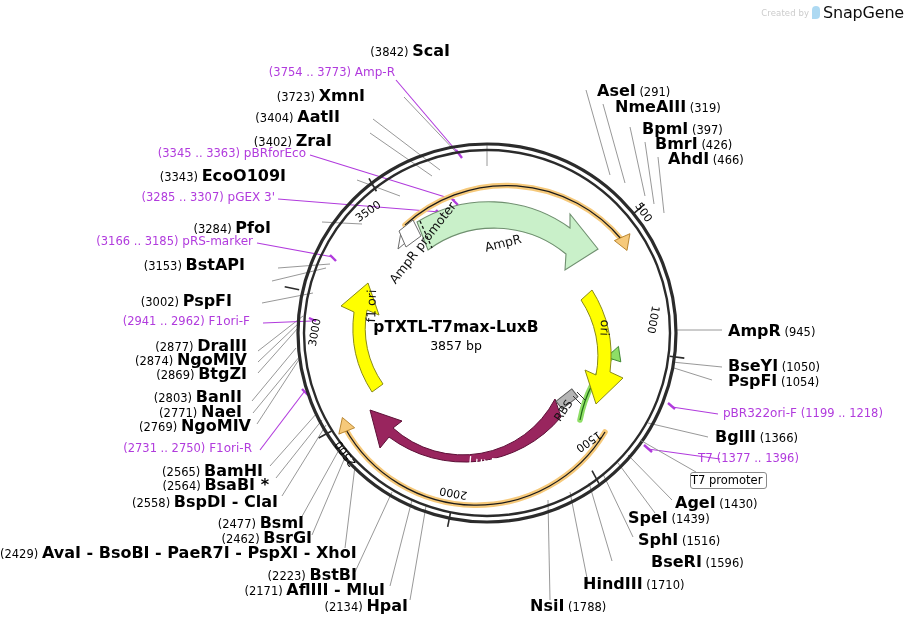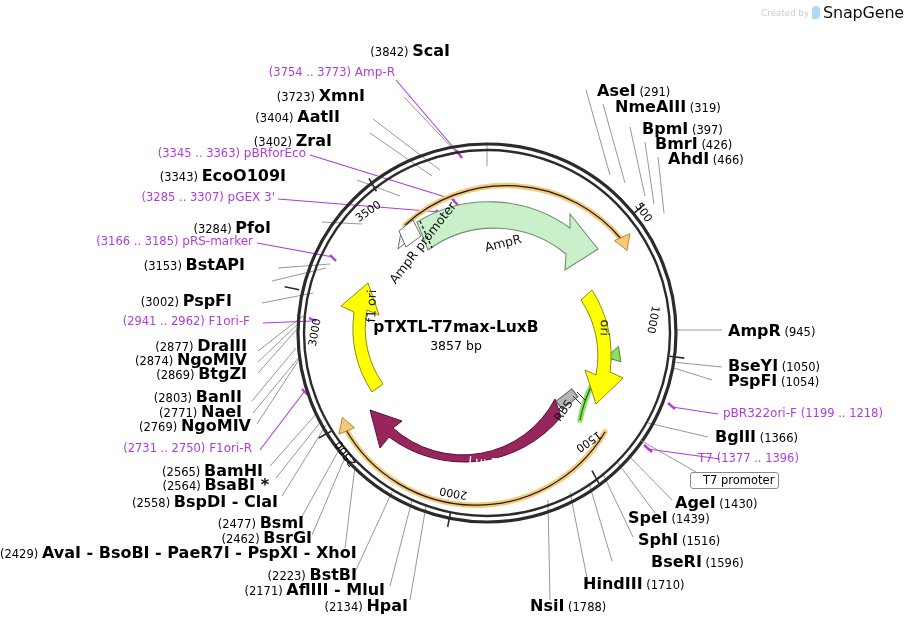--- a/index.html
+++ b/index.html
@@ -85,21 +85,21 @@
     position: absolute;
     font-size: 11px;
     color: #000;
     white-space: nowrap;
     transform-origin: 0 0;
   }
   .t7box {
     position: absolute;
     border: 1px solid #8a8a8a;
     border-radius: 3px;
-    padding: 0 4px 1px 12px;
+    padding: 0 4px 1px 0;
     font-size: 11.5px;
     background: #fff;
     color: #000;
     white-space: nowrap;
   }
 </style>
 </head>
 <body>
 
 <div id="stage">

